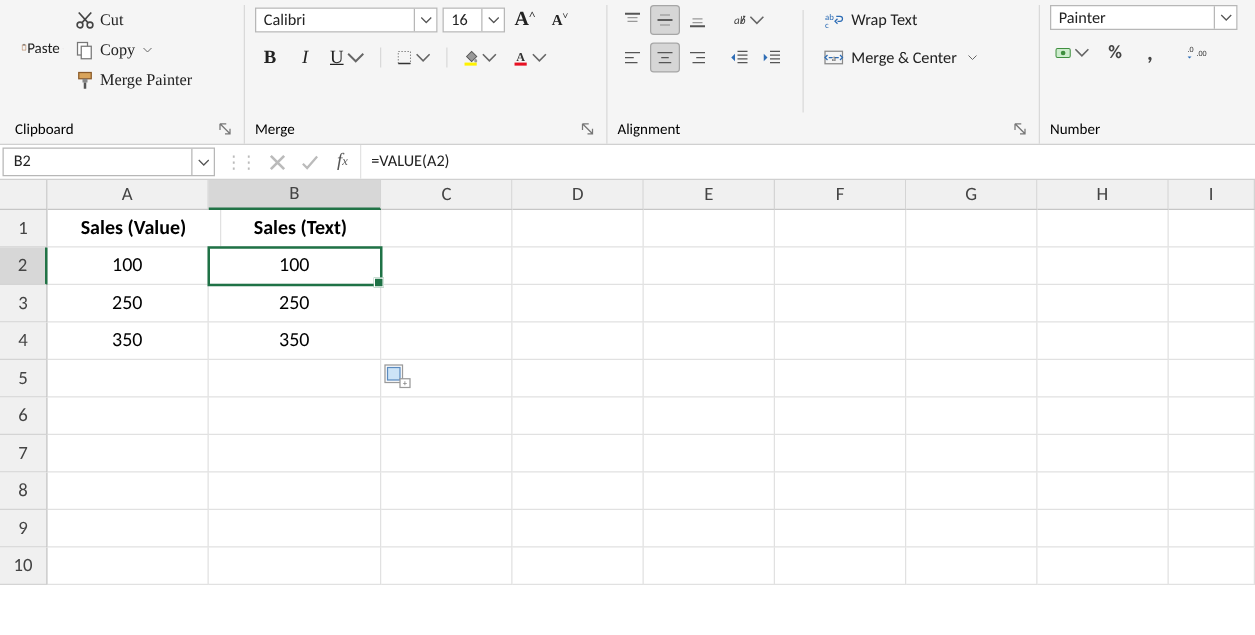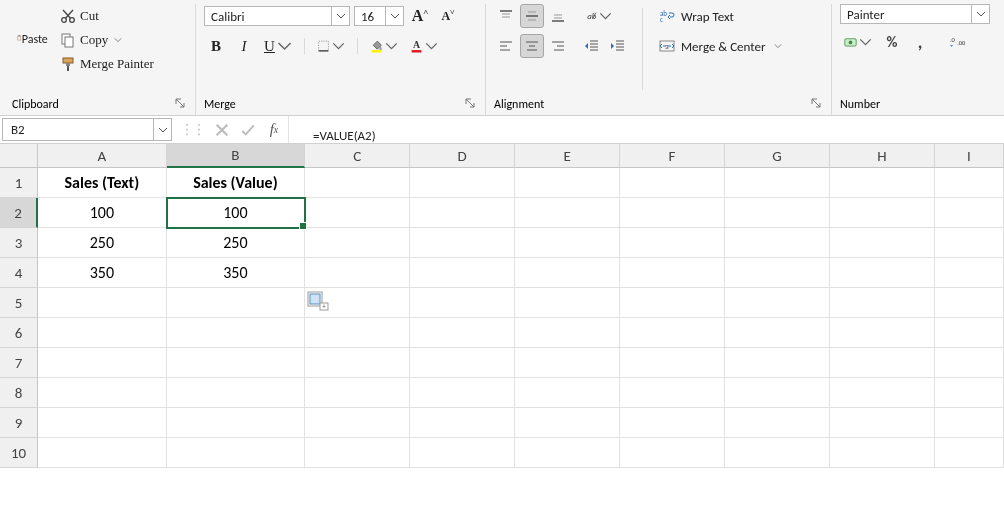--- a/index.html
+++ b/index.html
@@ -54,21 +54,21 @@
   .num-format{width:150px;}
   .num-row{display:flex;align-items:center;gap:4px;}
 
   
   .fxbar{display:flex;align-items:stretch;height:28px;border-bottom:1px solid #d0d0d0;background:#fff;}
   .namebox{width:170px;display:flex;align-items:center;border:1px solid #b7b7b7;margin:2px;background:#fff;}
   .namebox span{flex:1;padding:0 8px;font-size:13px;}
   .namebox .cbtn{width:18px;height:100%;border-left:1px solid #b7b7b7;display:flex;align-items:center;justify-content:center;cursor:pointer;}
   .fx-btns{display:flex;align-items:center;padding:0 6px;gap:10px;color:#9b9b9b;}
   .fx-btns .fxi{width:16px;height:16px;display:flex;align-items:center;justify-content:center;cursor:pointer;}
-  .fx-input{flex:1;display:flex;align-items:flex-end;padding:0 24px;font-size:13px;border-left:1px solid #e3e3e3;}
+  .fx-input{flex:1;display:flex;align-items:center;padding:0 8px;font-size:13px;border-left:1px solid #e3e3e3;}
 
   
   .sheet{display:flex;height:calc(508px - 116px - 28px);user-select:none;}
   .rowhdrs{display:flex;flex-direction:column;width:38px;}
   .corner{height:24px;background:#f0f0f0;border-right:1px solid #c6c6c6;border-bottom:1px solid #c6c6c6;}
   .rowh{height:30px;background:#f0f0f0;border-right:1px solid #c6c6c6;border-bottom:1px solid #d4d4d4;display:flex;align-items:center;justify-content:center;font-size:15px;color:#444;}
   .rowh.sel{background:#d7d7d7;border-right:2px solid #217346;}
   .gridcols{flex:1;display:flex;flex-direction:column;overflow:hidden;}
   .colhdrs{display:flex;height:24px;}
   .colh{background:#f0f0f0;border-right:1px solid #d4d4d4;border-bottom:1px solid #c6c6c6;display:flex;align-items:center;justify-content:center;font-size:15px;color:#444;}
@@ -440,22 +440,22 @@
         <div class="colh wC">C</div>
         <div class="colh wD">D</div>
         <div class="colh wE">E</div>
         <div class="colh wF">F</div>
         <div class="colh wG">G</div>
         <div class="colh wH">H</div>
         <div class="colh wI">I</div>
       </div>
     <div class="rows" id="rows">
         <div class="row">
+          <div class="cell wB bold center">Sales (Value)</div>
           <div class="cell wA bold center">Sales (Text)</div>
-          <div class="cell wB bold center">Sales (Value)</div>
           <div class="cell wC"></div>
           <div class="cell wD"></div>
           <div class="cell wE"></div>
           <div class="cell wF"></div>
           <div class="cell wG"></div>
           <div class="cell wH"></div>
           <div class="cell wI"></div>
         </div>
         <div class="row">
           <div class="cell wA center">100</div>

